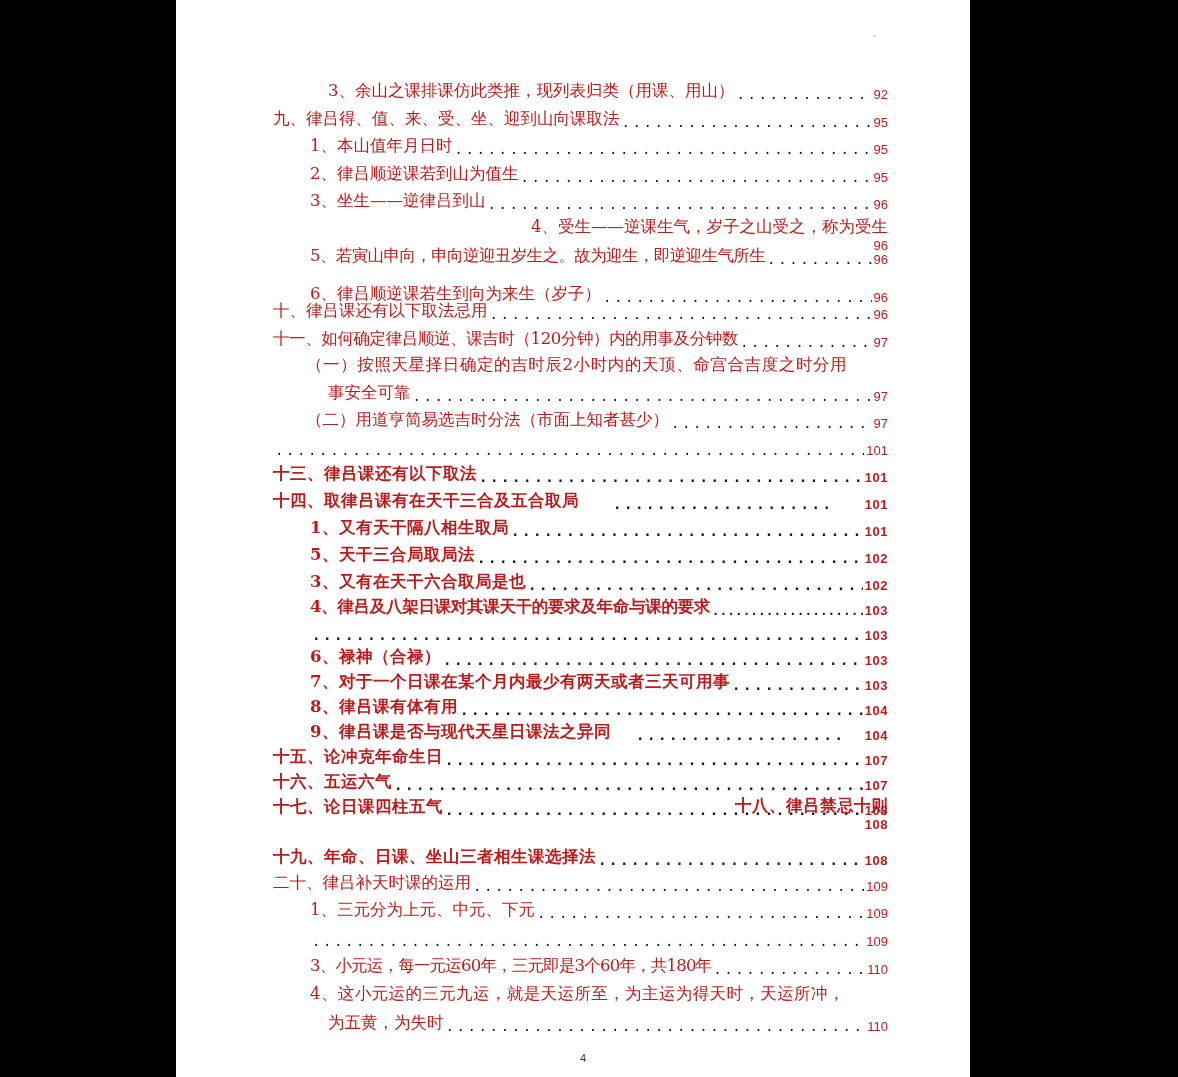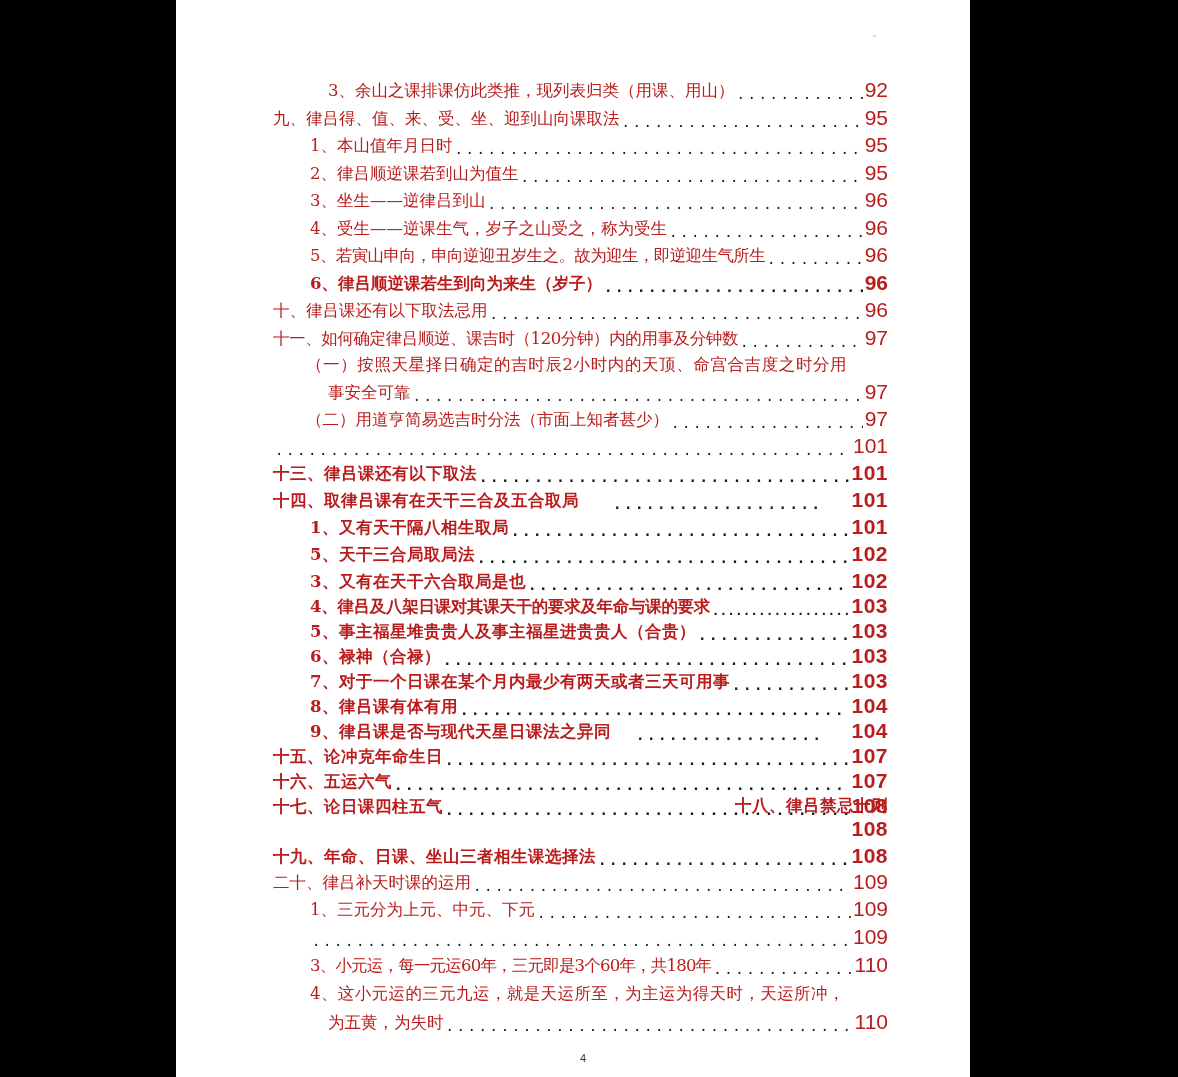--- a/index.html
+++ b/index.html
@@ -37,21 +37,21 @@
       overflow: hidden;
       margin: 0 2px;
       color: #1a1a1a;
       letter-spacing: 2.6px;
       font-family: "DejaVu Sans Mono", monospace;
       font-size: 14px;
     }
     .row .leader::before {
       content: "......................................................................................................................................................";
     }
-    .row .page-no { flex: 0 0 auto; font-family: "Liberation Sans", sans-serif; font-size: 21px; }
+    .row .page-no { flex: 0 0 auto; font-family: "Liberation Sans", sans-serif; font-size: 13px; }
     .row.cont-first { right: 82px; }
     .brush { font-weight: bold; letter-spacing: 0.5px; }
     .dense .leader { letter-spacing: 0.5px; font-size: 12px; }
     .footer-num {
       position: absolute; left: 404px; top: 1052px;
       font-size: 11px; font-family: "Liberation Sans", sans-serif; color: #333;
     }
   </style>
 </head>
 <body>
@@ -84,33 +84,33 @@
       <span class="leader"></span>
       <span class="page-no">95</span>
     </div>
 
     <div class="row" style="left:134px; top:188px;">
       <span class="title">3、坐生——逆律吕到山</span>
       <span class="leader"></span>
       <span class="page-no">96</span>
     </div>
 
-    <div class="row" style="left:134px; top:216px;">
+    <div class="row" style="left:134px; top:216px;flex-direction:column;">
       <span class="title">4、受生——逆课生气，岁子之山受之，称为受生</span>
       <span class="leader"></span>
       <span class="page-no">96</span>
     </div>
 
     <div class="row" style="left:134px; top:243px;">
       <span class="title" style="letter-spacing:-0.6px;">5、若寅山申向，申向逆迎丑岁生之。故为迎生，即逆迎生气所生</span>
       <span class="leader"></span>
       <span class="page-no">96</span>
     </div>
 
-    <div class="row" style="left:134px; top:271px;font-weight:bold;">
+    <div class="row" style="left:134px; top:281px;">
       <span class="title">6、律吕顺逆课若生到向为来生（岁子）</span>
       <span class="leader"></span>
       <span class="page-no">96</span>
     </div>
 
     <div class="row" style="left:97px; top:298px;">
       <span class="title">十、律吕课还有以下取法忌用</span>
       <span class="leader"></span>
       <span class="page-no">96</span>
     </div>
@@ -172,21 +172,20 @@
       <span class="page-no">102</span>
     </div>
 
     <div class="row brush dense" style="left:134px; top:594px;">
       <span class="title" style="letter-spacing:-0.3px;">4、律吕及八架日课对其课天干的要求及年命与课的要求</span>
       <span class="leader"></span>
       <span class="page-no">103</span>
     </div>
 
     <div class="row brush" style="left:134px; top:619px;">
-      <span class="title">5、事主福星堆贵贵人及事主福星进贵贵人（合贵）</span>
       <span class="leader"></span>
       <span class="page-no">103</span>
     </div>
 
     <div class="row brush" style="left:134px; top:644px;">
       <span class="title">6、禄神（合禄）</span>
       <span class="leader"></span>
       <span class="page-no">103</span>
     </div>
 

